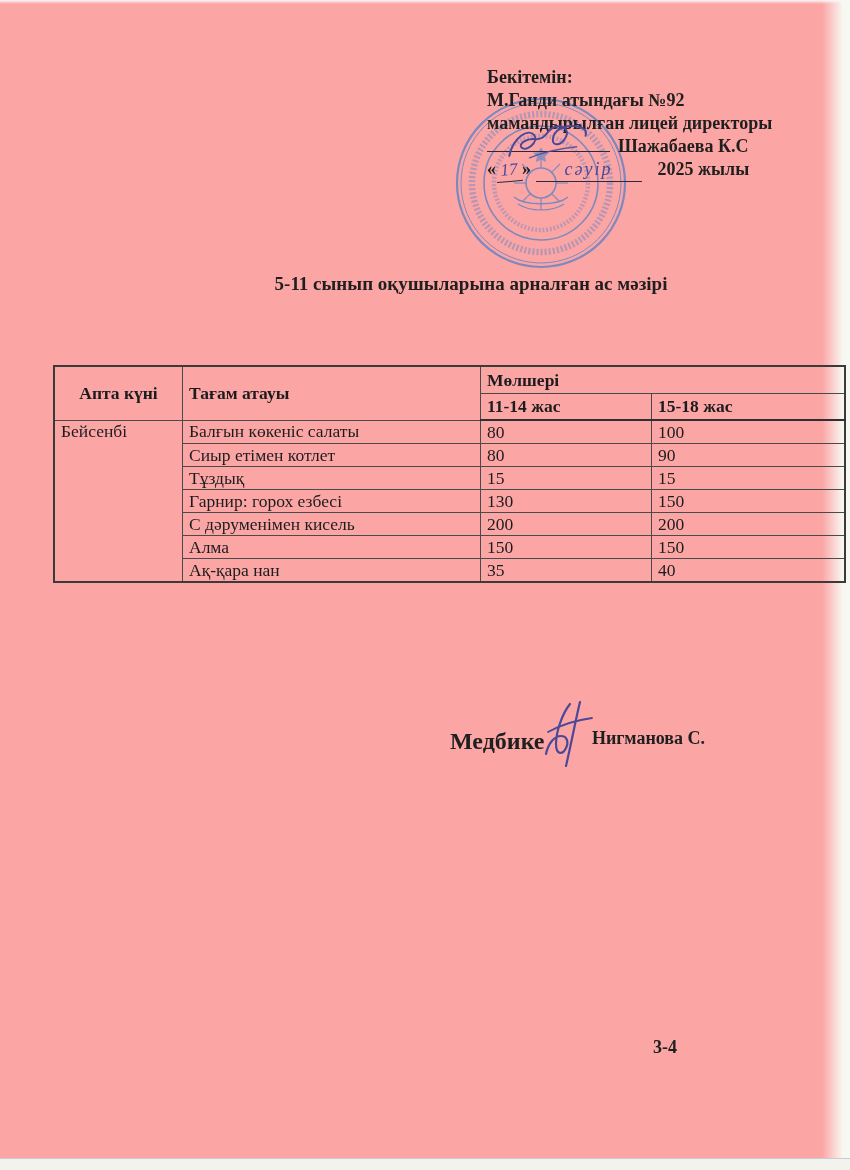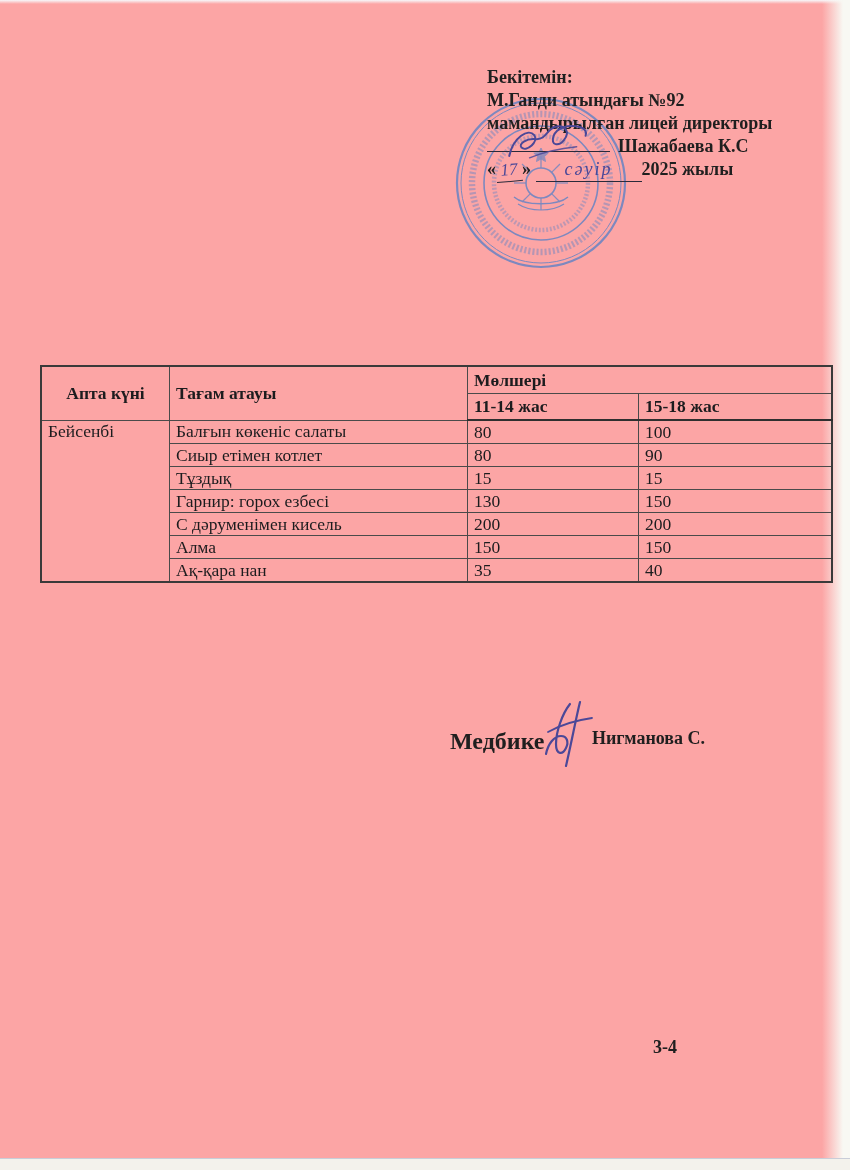--- a/index.html
+++ b/index.html
@@ -48,21 +48,21 @@
   .hand-day{
     display:inline-block;width:26px;text-align:center;
     border-bottom:1.4px solid #2a2a3a;
     font-size:17px;transform:rotate(-5deg);
   }
   .hand-month{
     display:inline-block;width:106px;text-align:center;
     border-bottom:1.4px solid #2a2a3a;
     font-size:18px;letter-spacing:2px;
   }
-  .year-part{}
+  .year-part{margin-left:16px;}
 
   
   .stamp{
     position:absolute;left:452px;top:94px;width:178px;height:178px;
     z-index:1;opacity:0.72;
   }
 
   
   .director-sig{
     position:absolute;left:498px;top:120px;width:96px;height:44px;
@@ -72,21 +72,21 @@
   
   .doc-title{
     position:absolute;left:0;top:272px;width:850px;
     padding-left:92px;box-sizing:border-box;
     text-align:center;font-weight:bold;font-size:19px;line-height:24px;
     z-index:2;
   }
 
   
   table.menu{
-    position:absolute;left:40px;top:365px;
+    position:absolute;left:53px;top:365px;
     border-collapse:collapse;table-layout:fixed;
     font-size:17.5px;color:#1c1c1e;
     z-index:2;
   }
   table.menu th, table.menu td{
     border:1.3px solid #4a4a4a;
     padding:0 6px;overflow:hidden;white-space:nowrap;
   }
   table.menu{border:2px solid #3a3a3a;}
   table.menu thead th{font-weight:bold;}
@@ -173,20 +173,21 @@
   </div>
 
   <svg class="director-sig" viewBox="0 0 96 44">
     <g fill="none" stroke="#4b4898" stroke-width="2" stroke-linecap="round">
       <path d="M10 32 C16 14, 32 6, 37 14 C41 21, 28 30, 23 25 C20 21, 29 16, 38 18 C48 20, 50 10, 58 8 C68 6, 74 14, 66 22 C60 28, 52 26, 56 17 C60 9, 72 6, 84 11 C88 13, 90 16, 88 20"></path>
       <path d="M30 36 C44 32, 62 30, 78 30" stroke-width="1.4" opacity="0.85"></path>
     </g>
   </svg>
 
   <div class="doc-title">
+    <div>5-11 сынып оқушыларына арналған ас мәзірі</div>
   </div>
 
   <table class="menu">
     <thead>
       <tr class="h1">
         <th class="col-day" rowspan="2">Апта күні</th>
         <th class="col-dish" rowspan="2">Тағам атауы</th>
         <th class="col-amount" colspan="2">Мөлшері</th>
       </tr>
       <tr class="h2">

